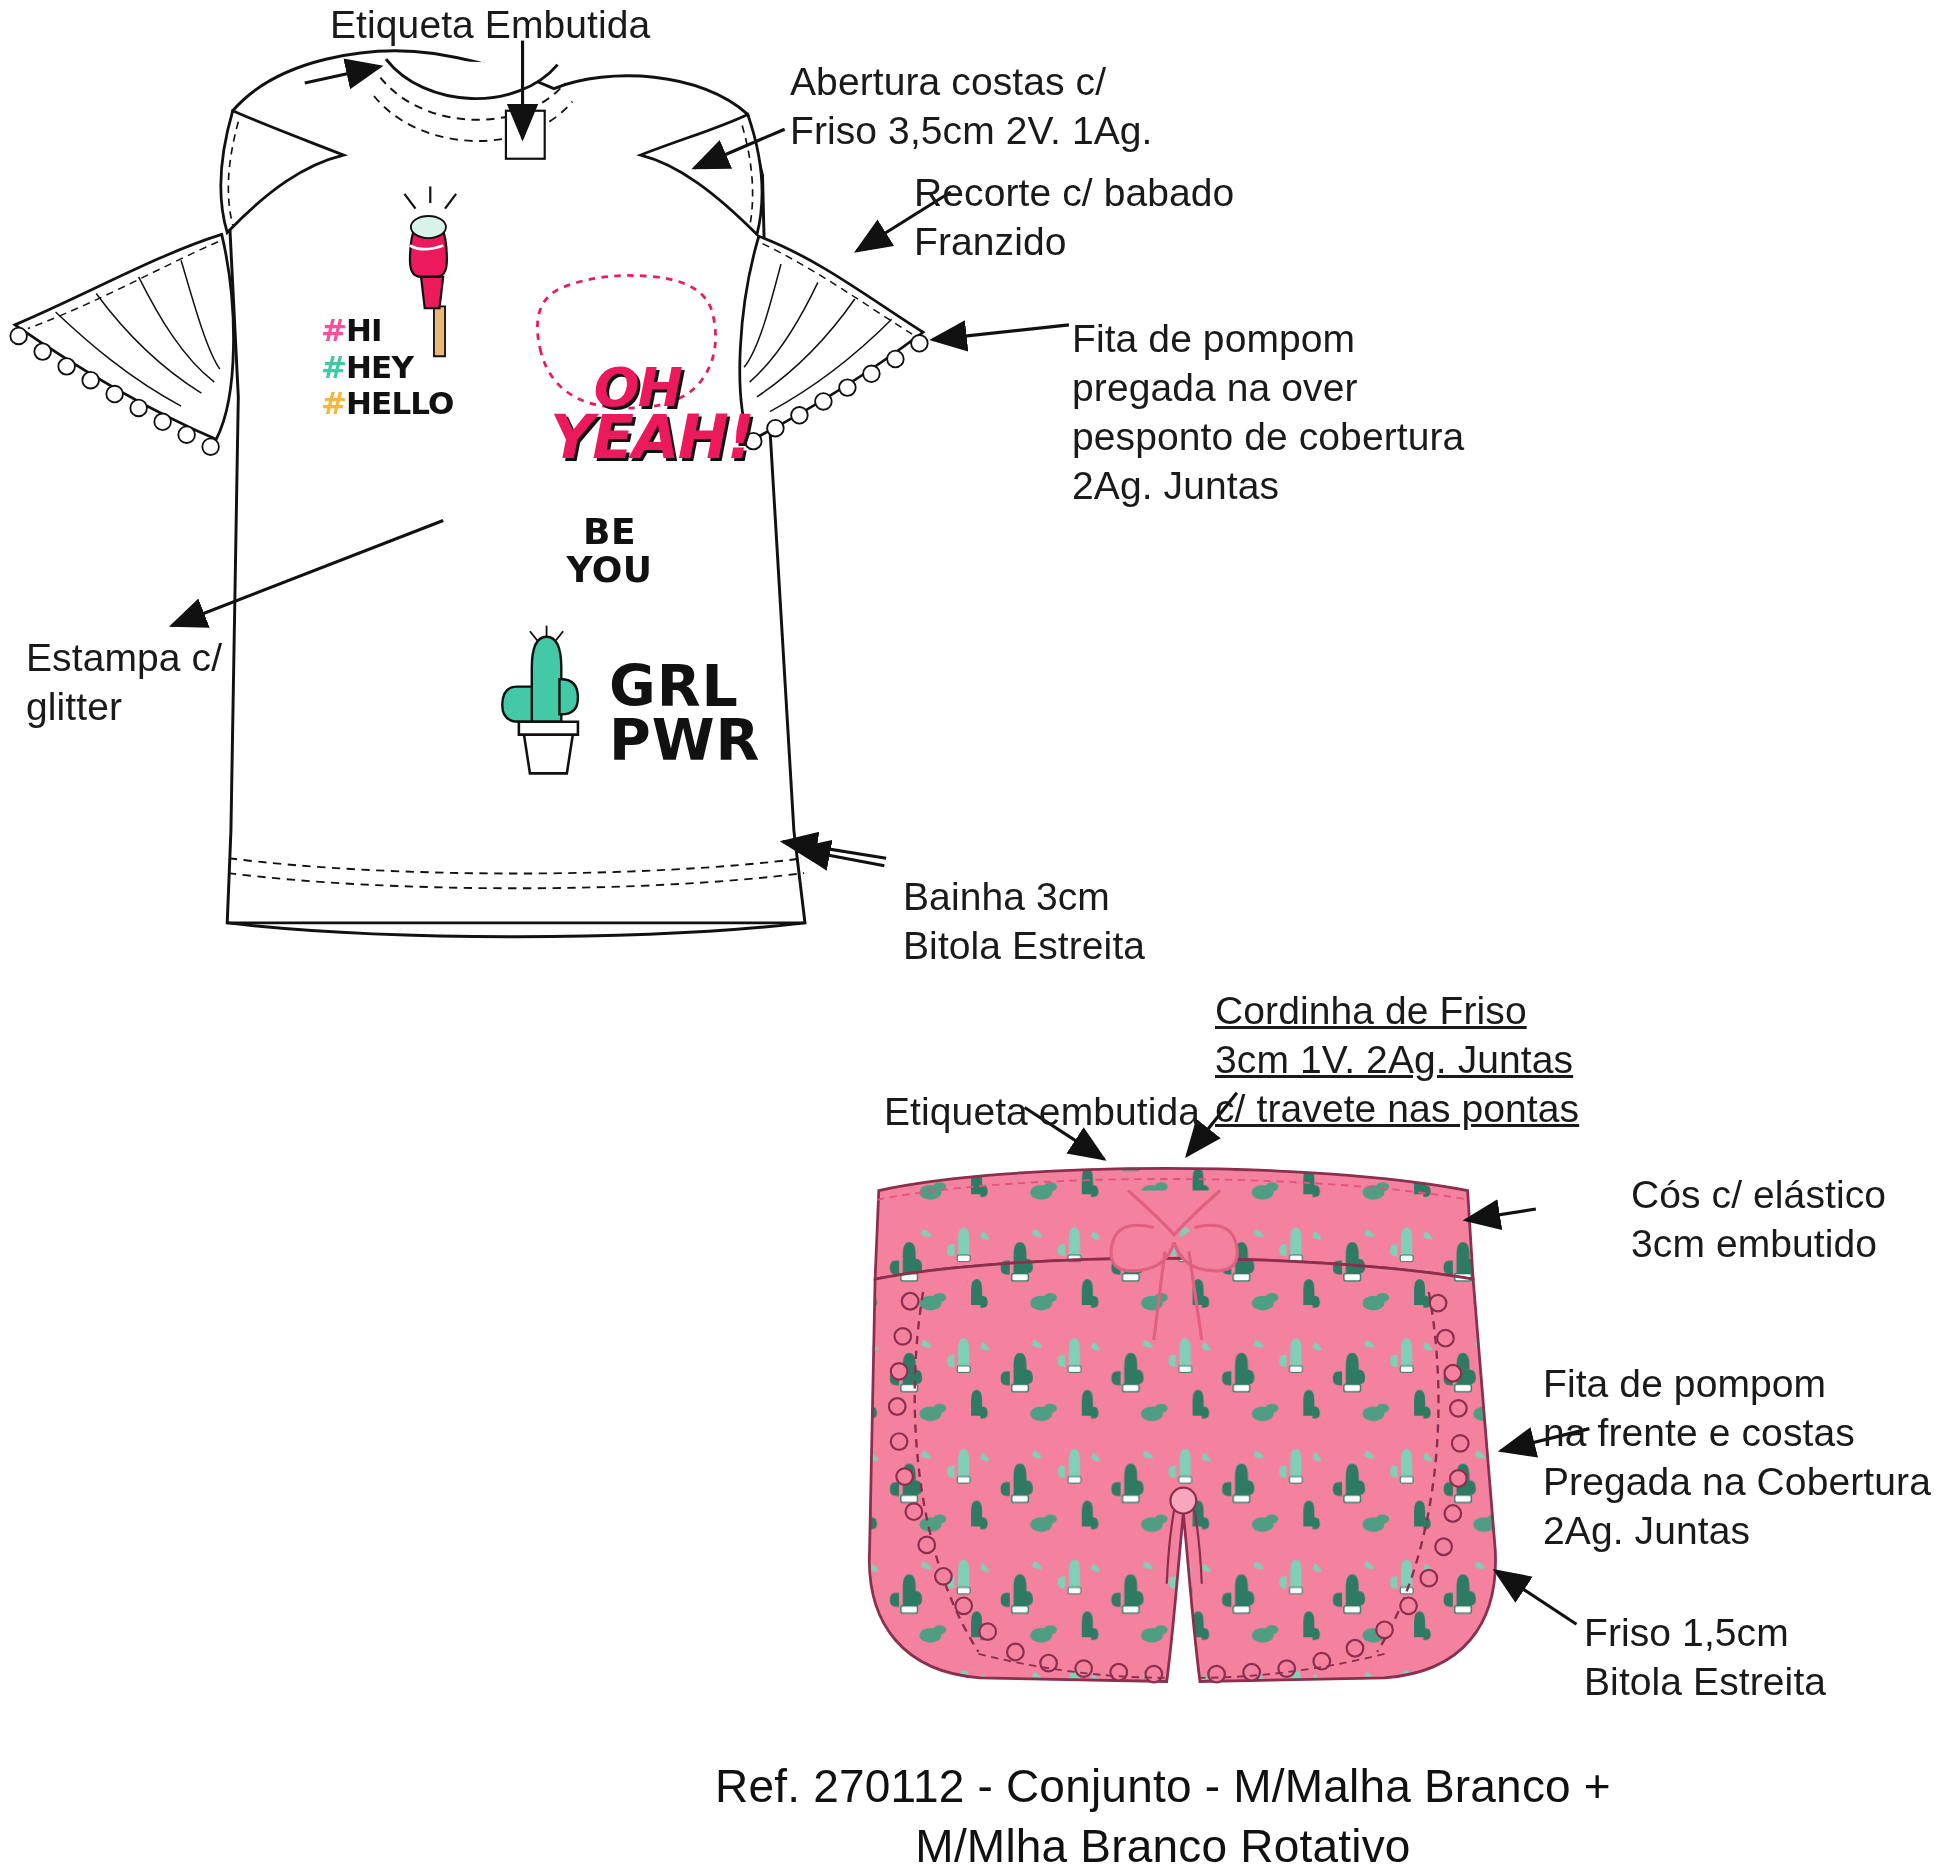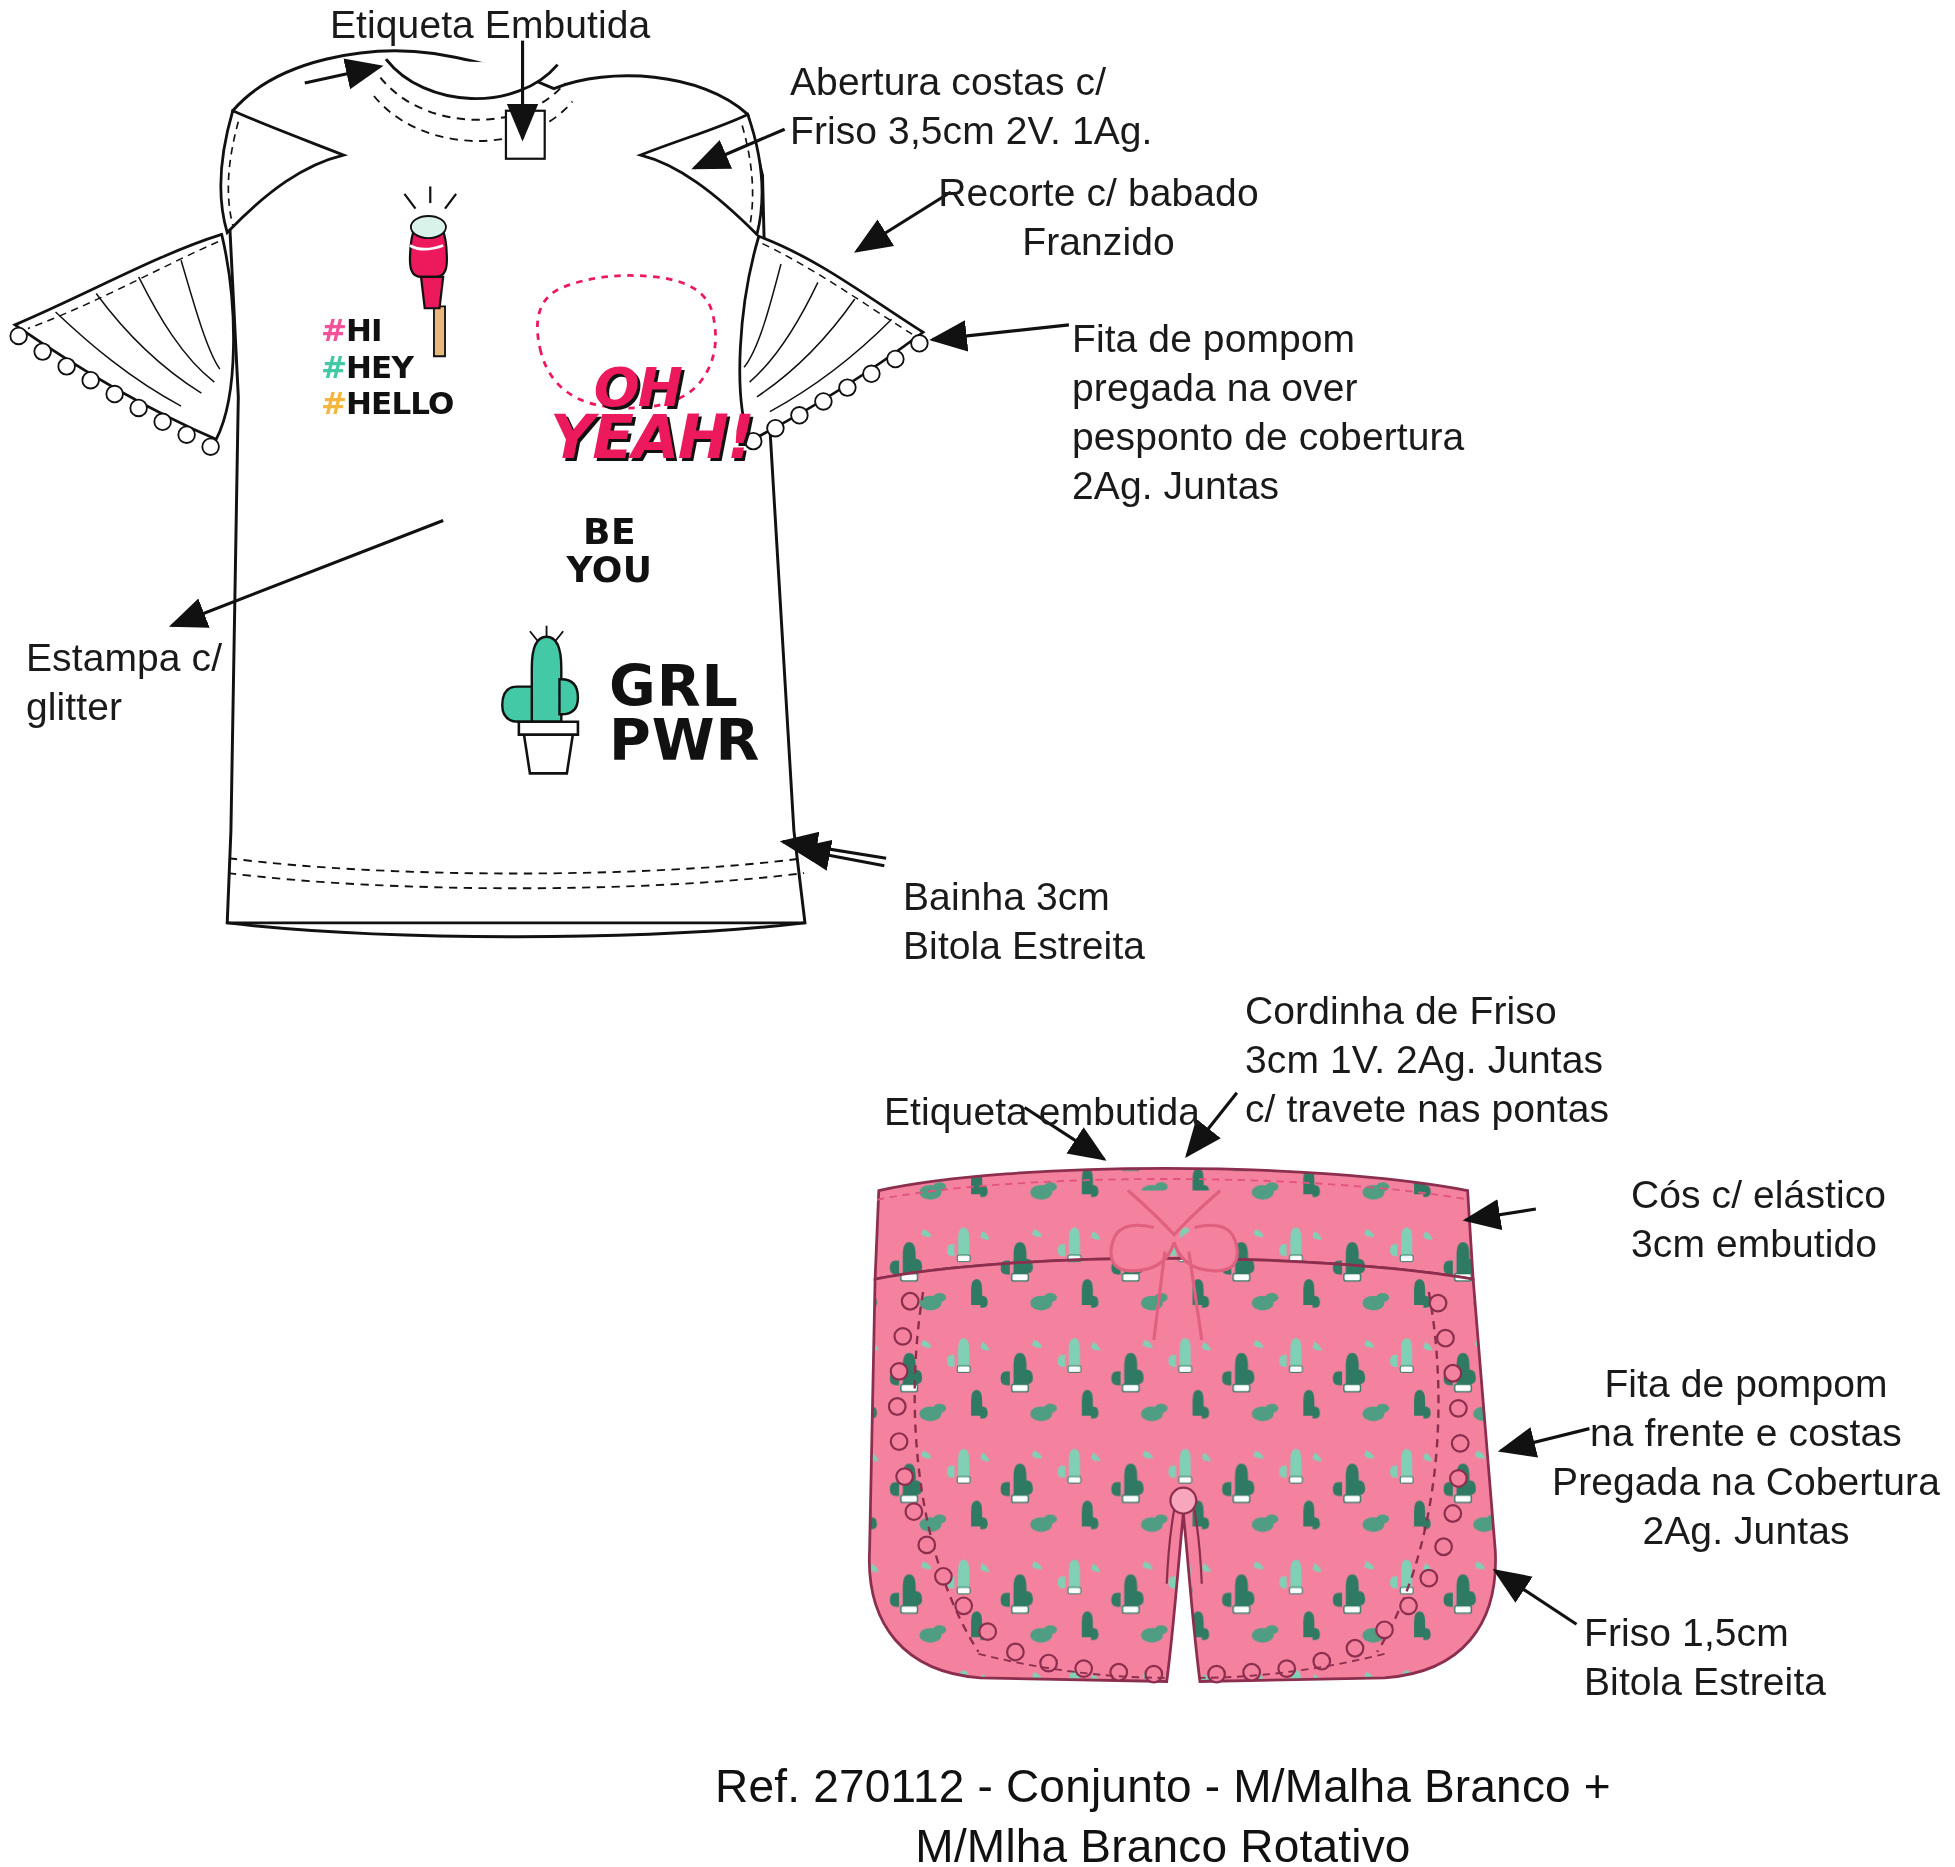--- a/index.html
+++ b/index.html
@@ -26,21 +26,21 @@
     height: 1867px;
   }
   .anno {
     position: absolute;
     font-size: 39px;
     line-height: 1.26;
     color: #1a1a1a;
     white-space: pre-line;
     letter-spacing: 0.1px;
   }
-  .anno.center { text-align: center; }
+  .anno.center { text-align: left; }
   .caption {
     position: absolute;
     font-size: 46px;
     line-height: 1.3;
     color: #111111;
     white-space: pre-line;
     text-align: center;
     letter-spacing: 0.2px;
   }
   
@@ -373,21 +373,21 @@
     <div>YOU</div>
   </div>
 
   <div class="grlpwr" style="left:609px; top:659px;">
     <div>GRL</div>
     <div>PWR</div>
   </div>
 
   <div class="anno" style="left:884px; top:1087px; width:369px;">Etiqueta embutida</div>
 
-  <div class="anno" style="left:1245px; top:986px; width:425px;">Cordinha de Friso
+  <div class="anno" style="left:1215px; top:986px; width:425px;text-decoration:underline;">Cordinha de Friso
 3cm 1V. 2Ag. Juntas
 c/ travete nas pontas</div>
 
   <div class="anno" style="left:1631px; top:1170px; width:332px;">Cós c/ elástico
 3cm embutido</div>
 
   <div class="anno center" style="left:1543px; top:1359px; width:406px;">Fita de pompom
 na frente e costas
 Pregada na Cobertura
 2Ag. Juntas</div>

